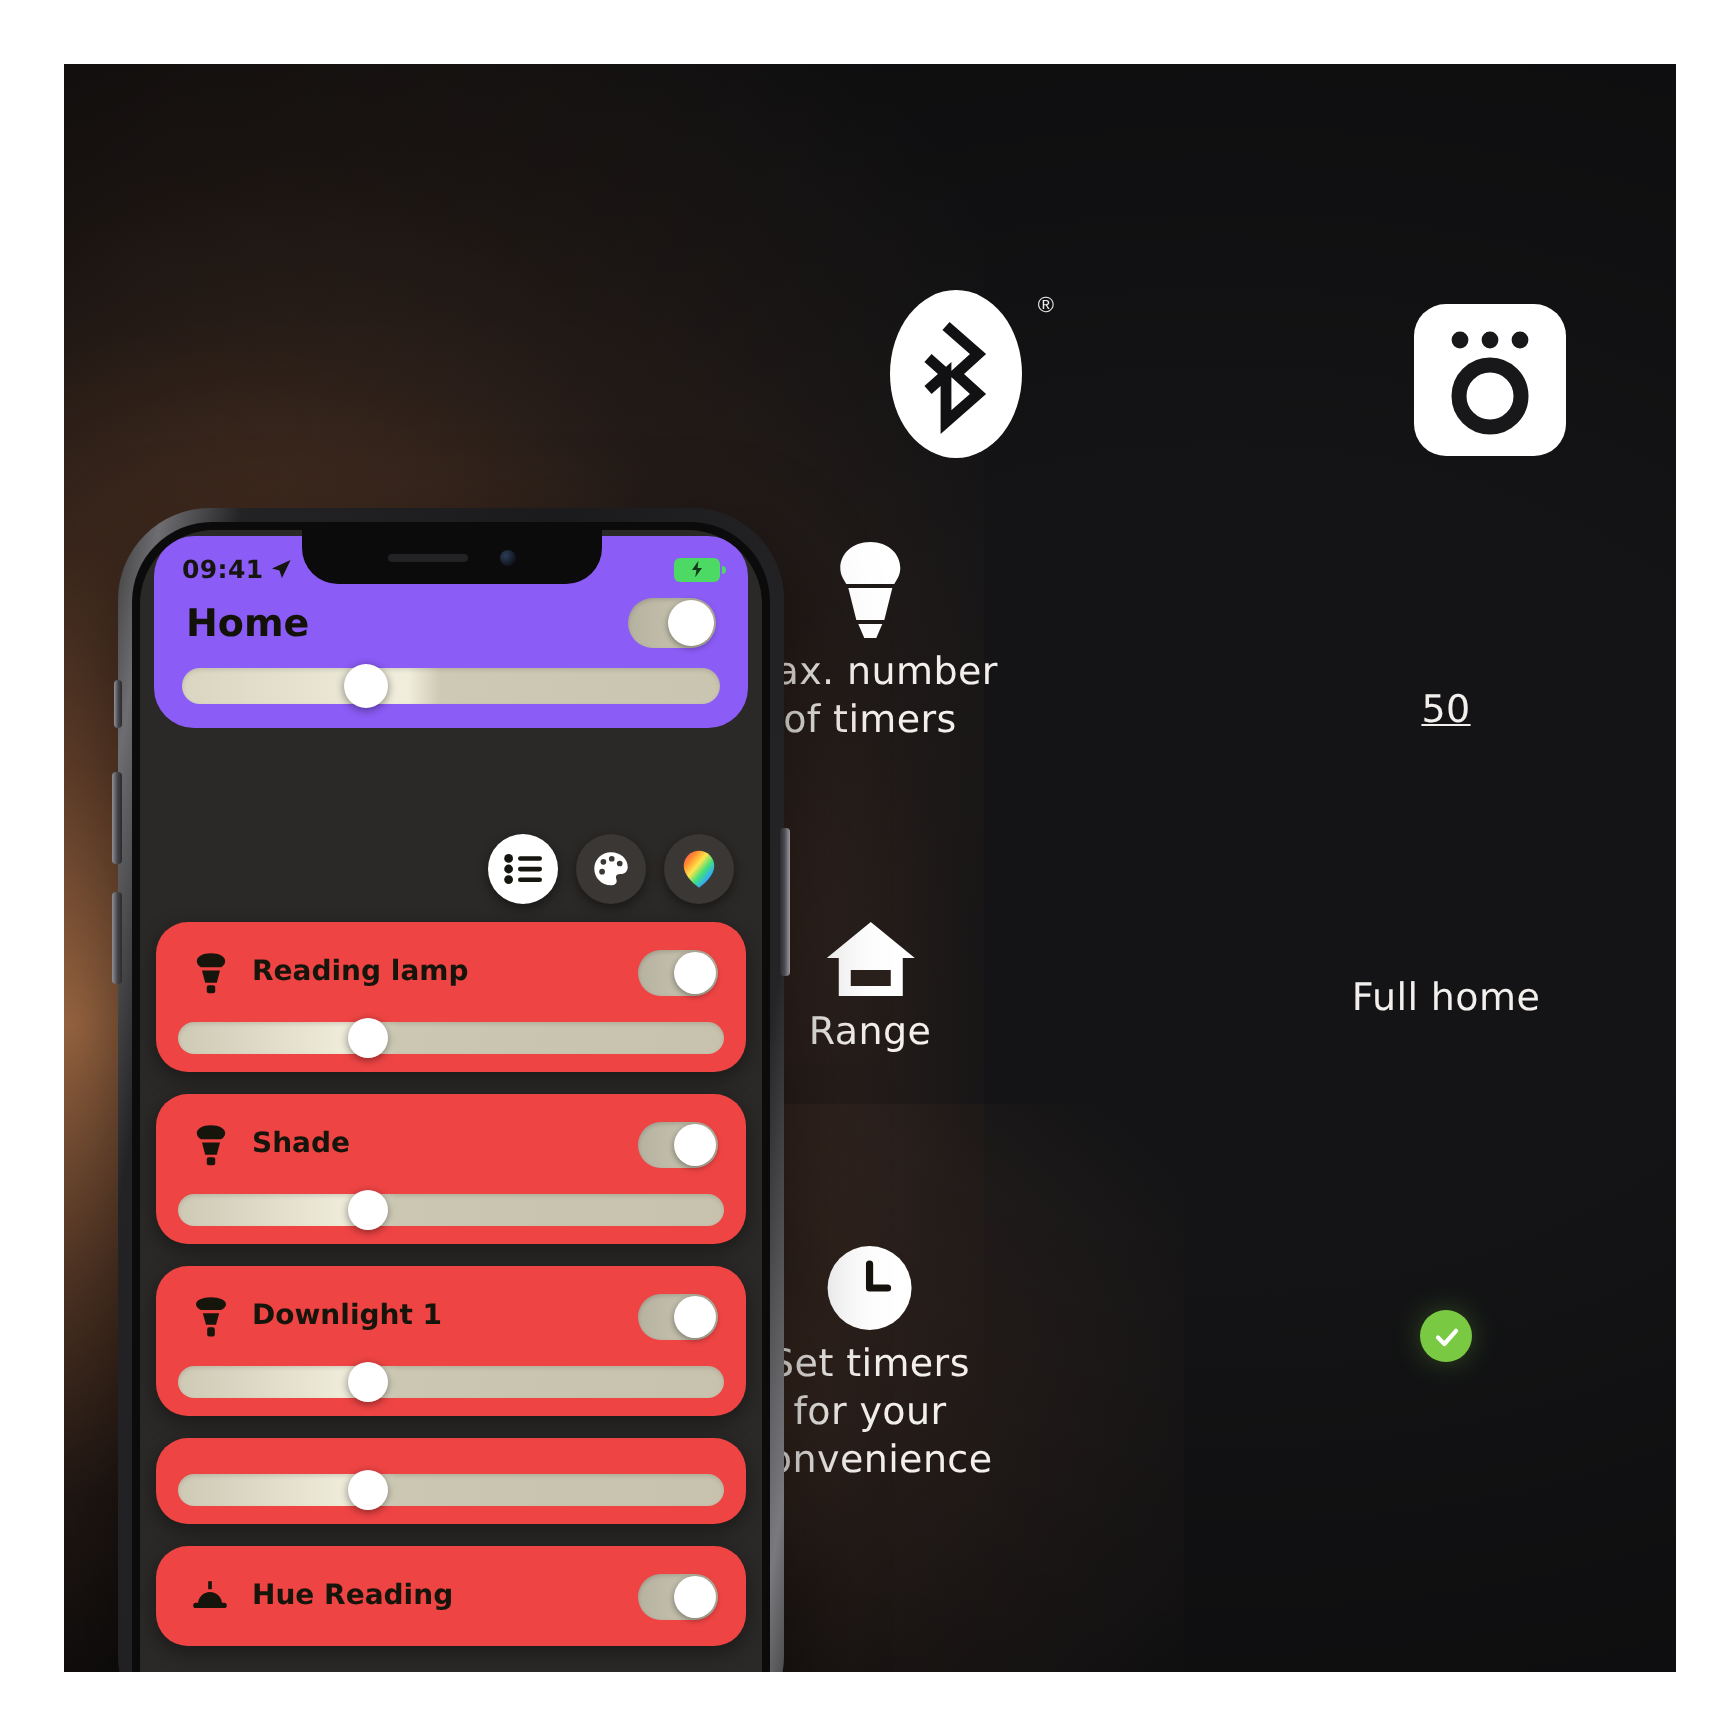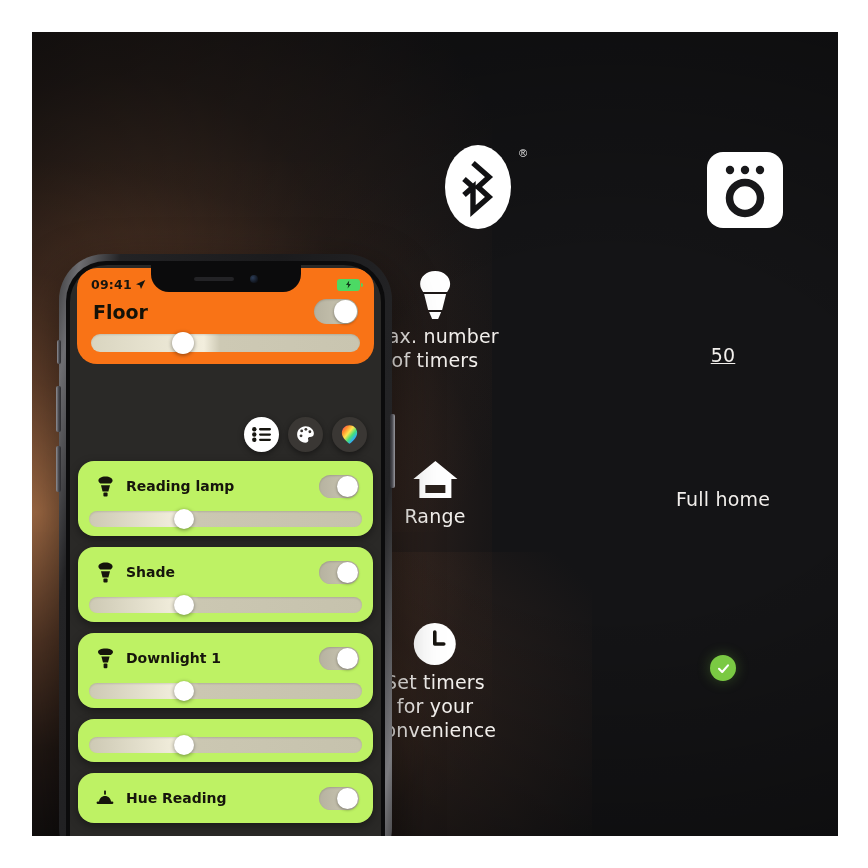--- a/index.html
+++ b/index.html
@@ -126,21 +126,21 @@
     border-radius:0 0 18px 18px;z-index:6;
     display:flex;align-items:center;justify-content:center;gap:16px;
   }
   .speaker{width:40px;height:4px;border-radius:3px;background:#232326;}
   .cam{width:8px;height:8px;border-radius:50%;
        background:radial-gradient(circle at 35% 35%,#2c3d58,#10141c 70%);}
 
   
   .hdr{
     position:absolute;left:7px;right:7px;top:3px;
-    background:#f97316;border-radius:20px;
+    background:#8b5cf6;border-radius:20px;
     padding:6px 0 12px 0;
     z-index:4;
   }
   .statusbar{
     height:21px;display:flex;align-items:center;
     padding:0 14px;
   }
   .sb-time{
     font-size:12.5px;font-weight:bold;color:#16150f;
     font-family:"DejaVu Sans",sans-serif;letter-spacing:.2px;
@@ -195,21 +195,21 @@
     display:flex;align-items:center;justify-content:center;
     background:#3a3734;box-shadow:0 2px 6px rgba(0,0,0,.45);
   }
   .tab.active{background:#fff;}
 
   
   .list{
     position:absolute;left:8px;right:8px;top:196px;bottom:0;
   }
   .card{
-    background:#bef264;border-radius:16px;margin-bottom:11px;
+    background:#ef4444;border-radius:16px;margin-bottom:11px;
     padding:9px 0 9px 0;box-shadow:0 3px 10px rgba(0,0,0,.4);
   }
   .card-row{display:flex;align-items:center;padding:0 14px;height:32px;}
   .card-ic{width:26px;display:flex;justify-content:center;}
   .card-name{
     margin-left:8px;font-size:14px;font-weight:bold;color:#16150c;
     font-family:"DejaVu Sans",sans-serif;
   }
   .card-row .sp{flex:1;}
   .card-dim{
@@ -324,21 +324,21 @@
             </svg>
             <span class="sb-spacer"></span>
             <span class="batt">
               <svg width="9" height="9" viewBox="0 0 9 9">
                 <path d="M5.2 0.4 L2 5 L4.2 5 L3.6 8.6 L7 4 L4.8 4 Z" fill="#143a1c"></path>
               </svg>
             </span>
           </div>
 
           <div class="hdr-row">
-            <span class="hdr-title">Floor</span>
+            <span class="hdr-title">Home</span>
             <span class="sp"></span>
             <span class="toggle">
               <span class="knob"></span>
             </span>
           </div>
 
           <div class="dim">
             <span class="knob" style="left:30%;"></span>
           </div>
         </div>

